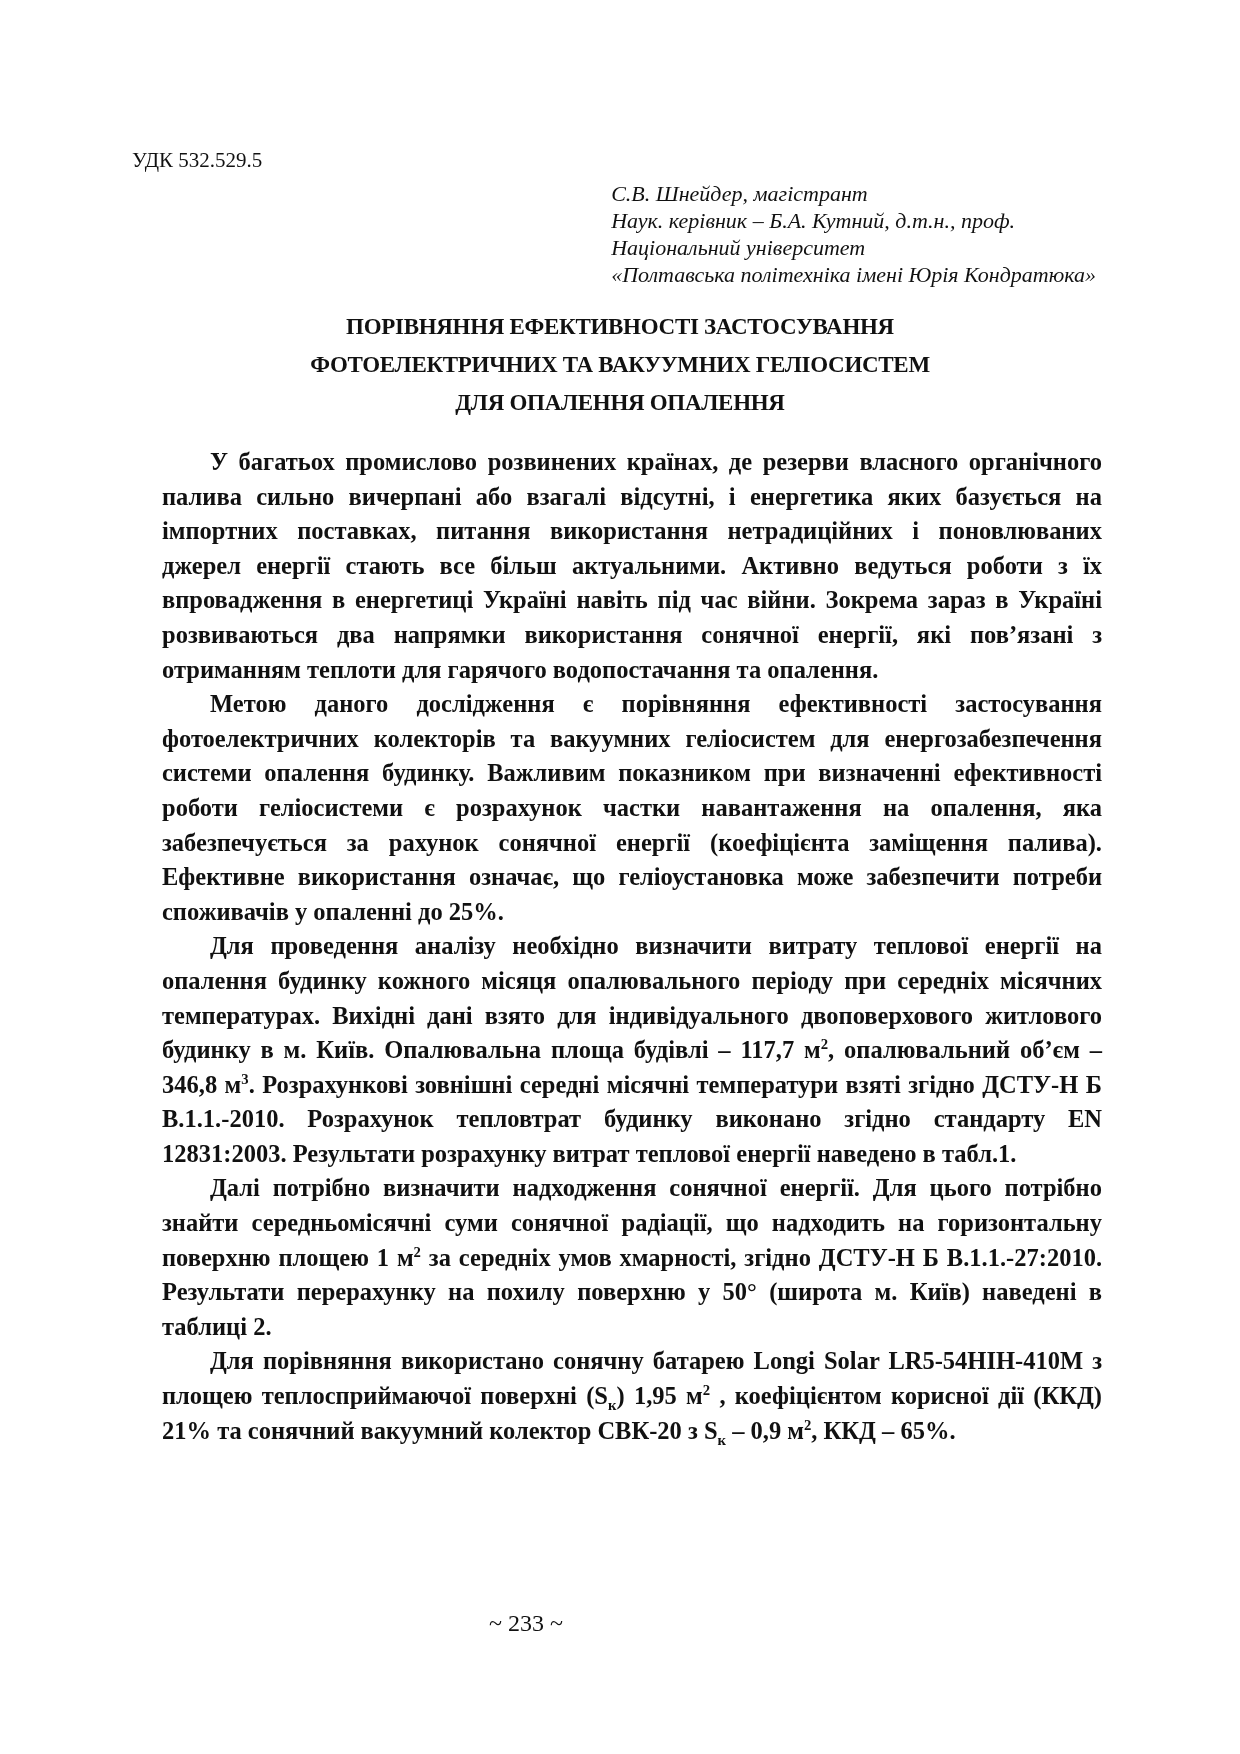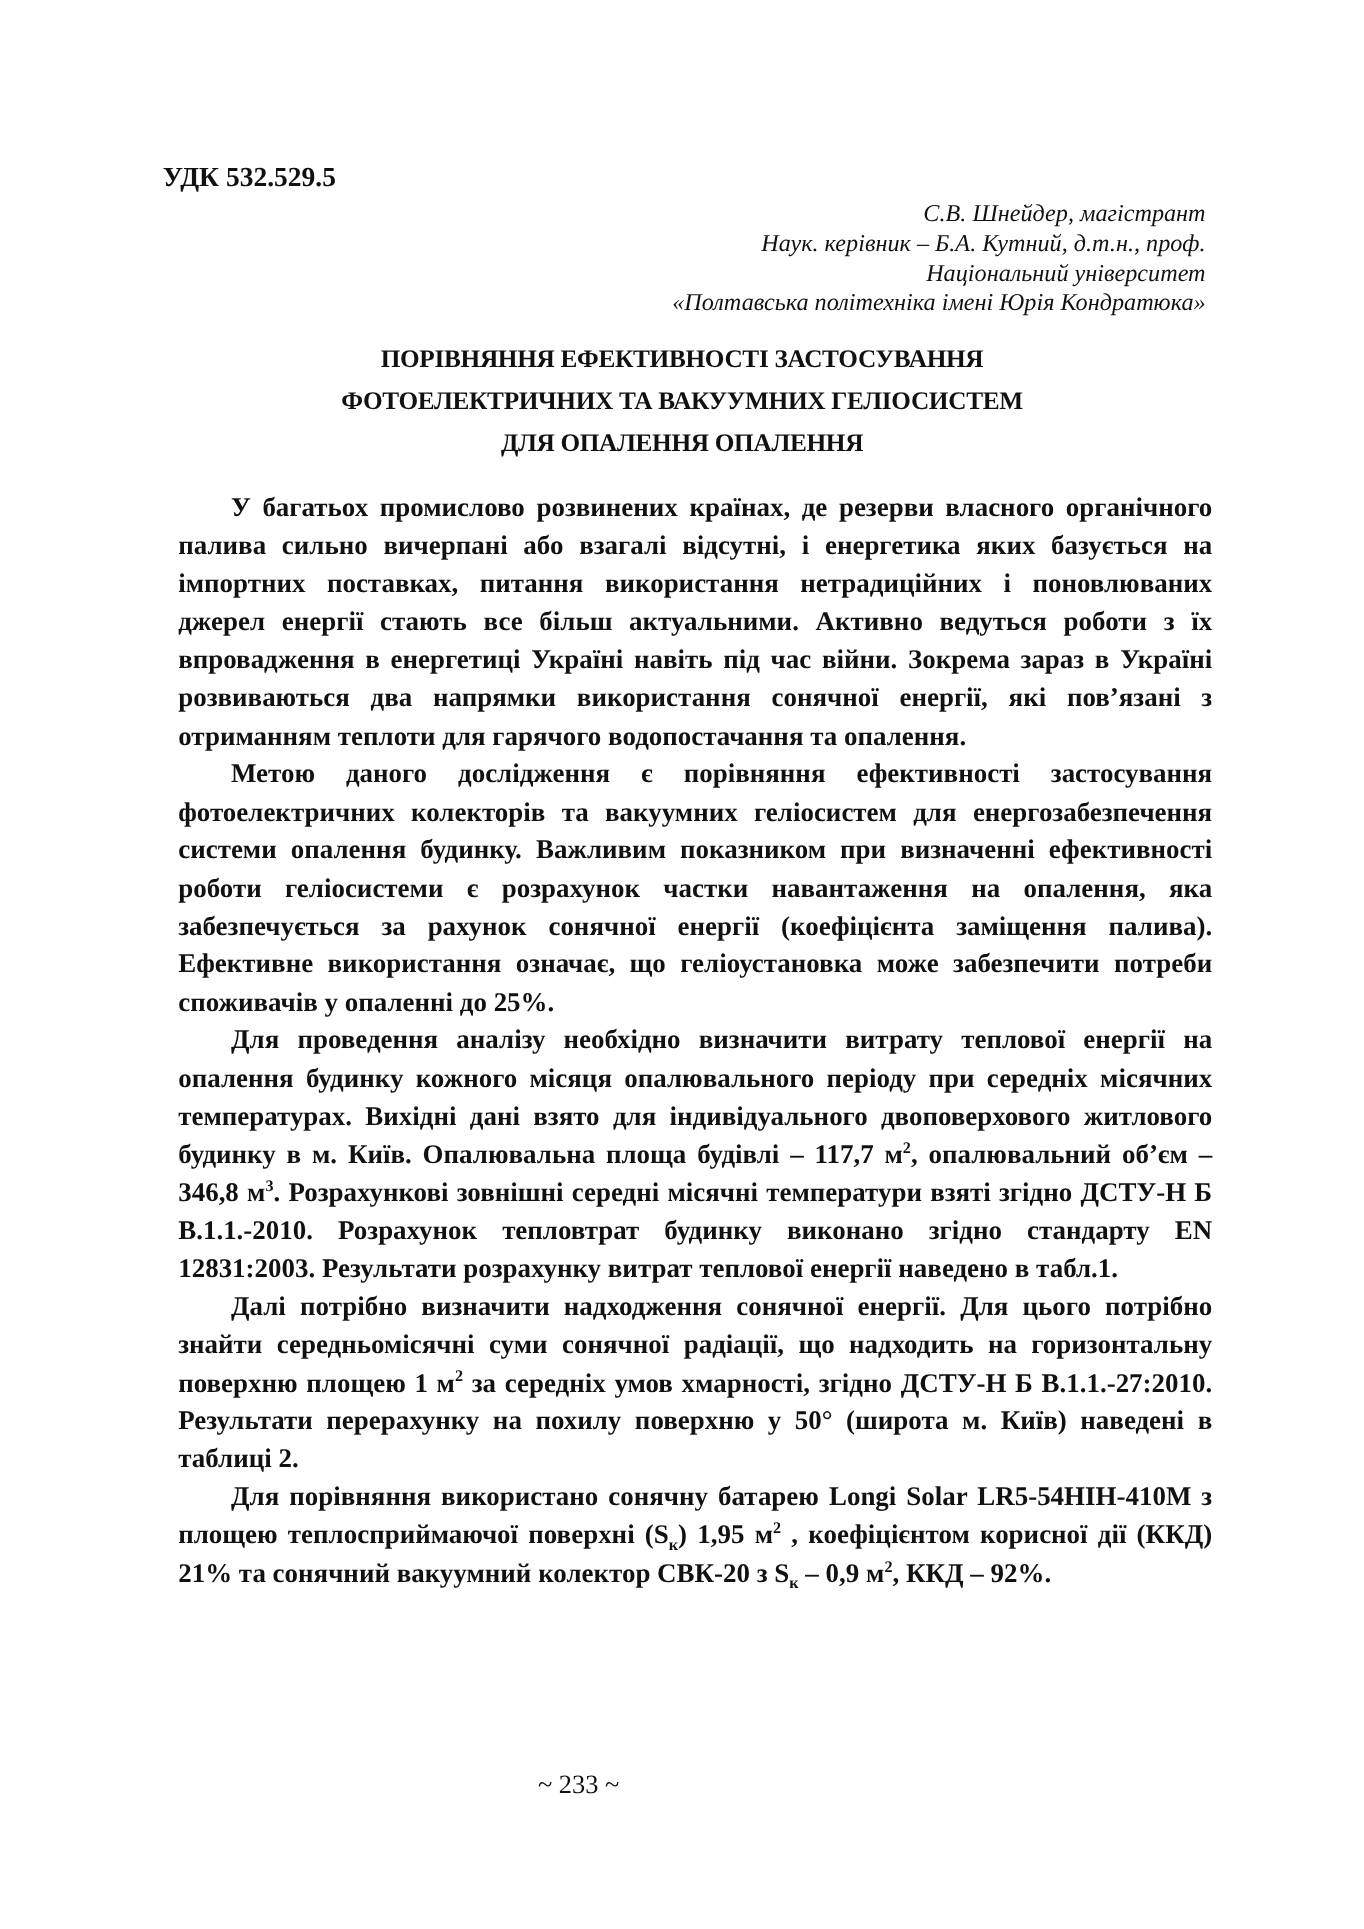--- a/index.html
+++ b/index.html
@@ -1,19 +1,19 @@
 <!DOCTYPE html>
 <html><head>
 <meta charset="utf-8">
 <style>
   html, body { margin: 0; padding: 0; background: #ffffff; }
   body { width: 1240px; height: 1754px; position: relative; overflow: hidden;
          font-family: "Liberation Serif", "DejaVu Serif", serif; color: #111; }
-  .udk { position: absolute; left: 148px; top: 148px; font-size: 25px; font-weight: bold; }
-  .authors { position: absolute; right: 144px; top: 180px; text-align: right; font-style: italic;
+  .udk { position: absolute; left: 132px; top: 148px; font-size: 21px; font-weight: normal; }
+  .authors { position: absolute; right: 144px; top: 180px; text-align: left; font-style: italic;
              font-size: 22px; line-height: 27px; }
   .authors div { white-space: nowrap; }
   .title { position: absolute; left: 140px; width: 960px; top: 308px; text-align: center;
            font-weight: bold; font-size: 23px; line-height: 38px; letter-spacing: -0.3px; }
   .body { position: absolute; left: 162px; width: 940px; top: 445px; font-size: 24.5px; line-height: 34.6px; font-weight: bold; }
   .body p { margin: 0; text-align: justify; text-indent: 48px; }
   sup { font-size: 60%; line-height: 0; vertical-align: super; }
   sub { font-size: 60%; line-height: 0; vertical-align: sub; }
   .pageno { position: absolute; left: 0; width: 1052px; top: 1610px; text-align: center; font-size: 24px; }
 </style>
@@ -33,16 +33,16 @@
   <div>ПОРІВНЯННЯ ЕФЕКТИВНОСТІ ЗАСТОСУВАННЯ</div>
   <div>ФОТОЕЛЕКТРИЧНИХ ТА ВАКУУМНИХ ГЕЛІОСИСТЕМ</div>
   <div>ДЛЯ ОПАЛЕННЯ ОПАЛЕННЯ</div>
 </div>
 
 <div class="body">
   <p>У багатьох промислово розвинених країнах, де резерви власного органічного палива сильно вичерпані або взагалі відсутні, і енергетика яких базується на імпортних поставках, питання використання нетрадиційних і поновлюваних джерел енергії стають все більш актуальними. Активно ведуться роботи з їх впровадження в енергетиці Україні навіть під час війни. Зокрема зараз в Україні розвиваються два напрямки використання сонячної енергії, які пов’язані з отриманням теплоти для гарячого водопостачання та опалення.</p>
   <p>Метою даного дослідження є порівняння ефективності застосування фотоелектричних колекторів та вакуумних геліосистем для енергозабезпечення системи опалення будинку. Важливим показником при визначенні ефективності роботи геліосистеми є розрахунок частки навантаження на опалення, яка забезпечується за рахунок сонячної енергії (коефіцієнта заміщення палива). Ефективне використання означає, що геліоустановка може забезпечити потреби споживачів у опаленні до 25%.</p>
   <p><span>Для проведення аналізу необхідно визначити витрату теплової енергії на опалення будинку кожного місяця опалювального періоду при середніх місячних температурах. Вихідні дані взято для індивідуального двоповерхового житлового будинку в м. Київ. Опалювальна площа будівлі – 117,7 м</span><sup>2</sup><span>, опалювальний об’єм – 346,8 м</span><sup>3</sup><span>. Розрахункові зовнішні середні місячні температури взяті згідно ДСТУ-Н Б В.1.1.-2010. Розрахунок тепловтрат будинку виконано згідно стандарту EN 12831:2003. Результати розрахунку витрат теплової енергії наведено в табл.1.</span></p>
   <p><span>Далі потрібно визначити надходження сонячної енергії. Для цього потрібно знайти середньомісячні суми сонячної радіації, що надходить на горизонтальну поверхню площею 1 м</span><sup>2</sup><span> за середніх умов хмарності, згідно ДСТУ-Н Б В.1.1.-27:2010. Результати перерахунку на похилу поверхню у 50° (широта м. Київ) наведені в таблиці 2.</span></p>
-  <p><span>Для порівняння використано сонячну батарею Longi Solar LR5-54HIH-410M з площею теплосприймаючої поверхні (S</span><sub>к</sub><span>) 1,95 м</span><sup>2</sup><span> , коефіцієнтом корисної дії (ККД) 21% та сонячний вакуумний колектор СВК-20 з S</span><sub>к</sub><span> – 0,9 м</span><sup>2</sup><span>, ККД – 92%.</span></p>
+  <p><span>Для порівняння використано сонячну батарею Longi Solar LR5-54HIH-410M з площею теплосприймаючої поверхні (S</span><sub>к</sub><span>) 1,95 м</span><sup>2</sup><span> , коефіцієнтом корисної дії (ККД) 21% та сонячний вакуумний колектор СВК-20 з S</span><sub>к</sub><span> – 0,9 м</span><sup>2</sup><span>, ККД – 65%.</span></p>
 </div>
 
 <div class="pageno">~ 233 ~</div>
 
 </body></html>

